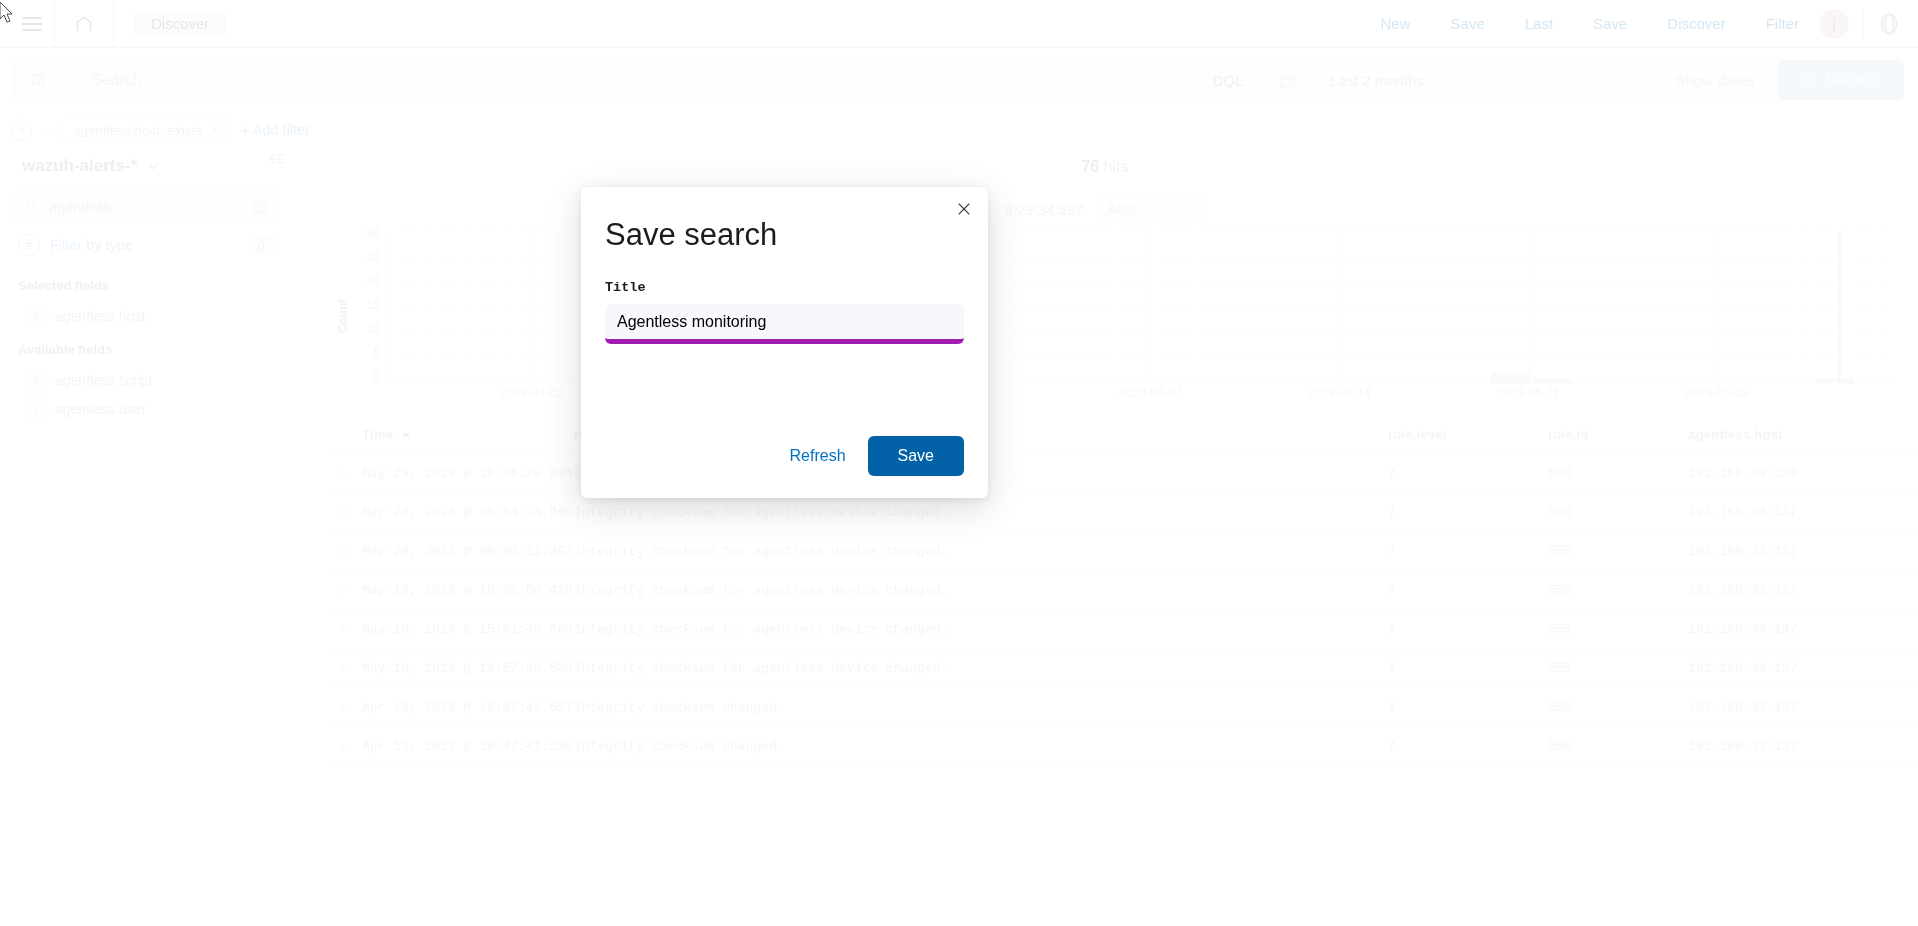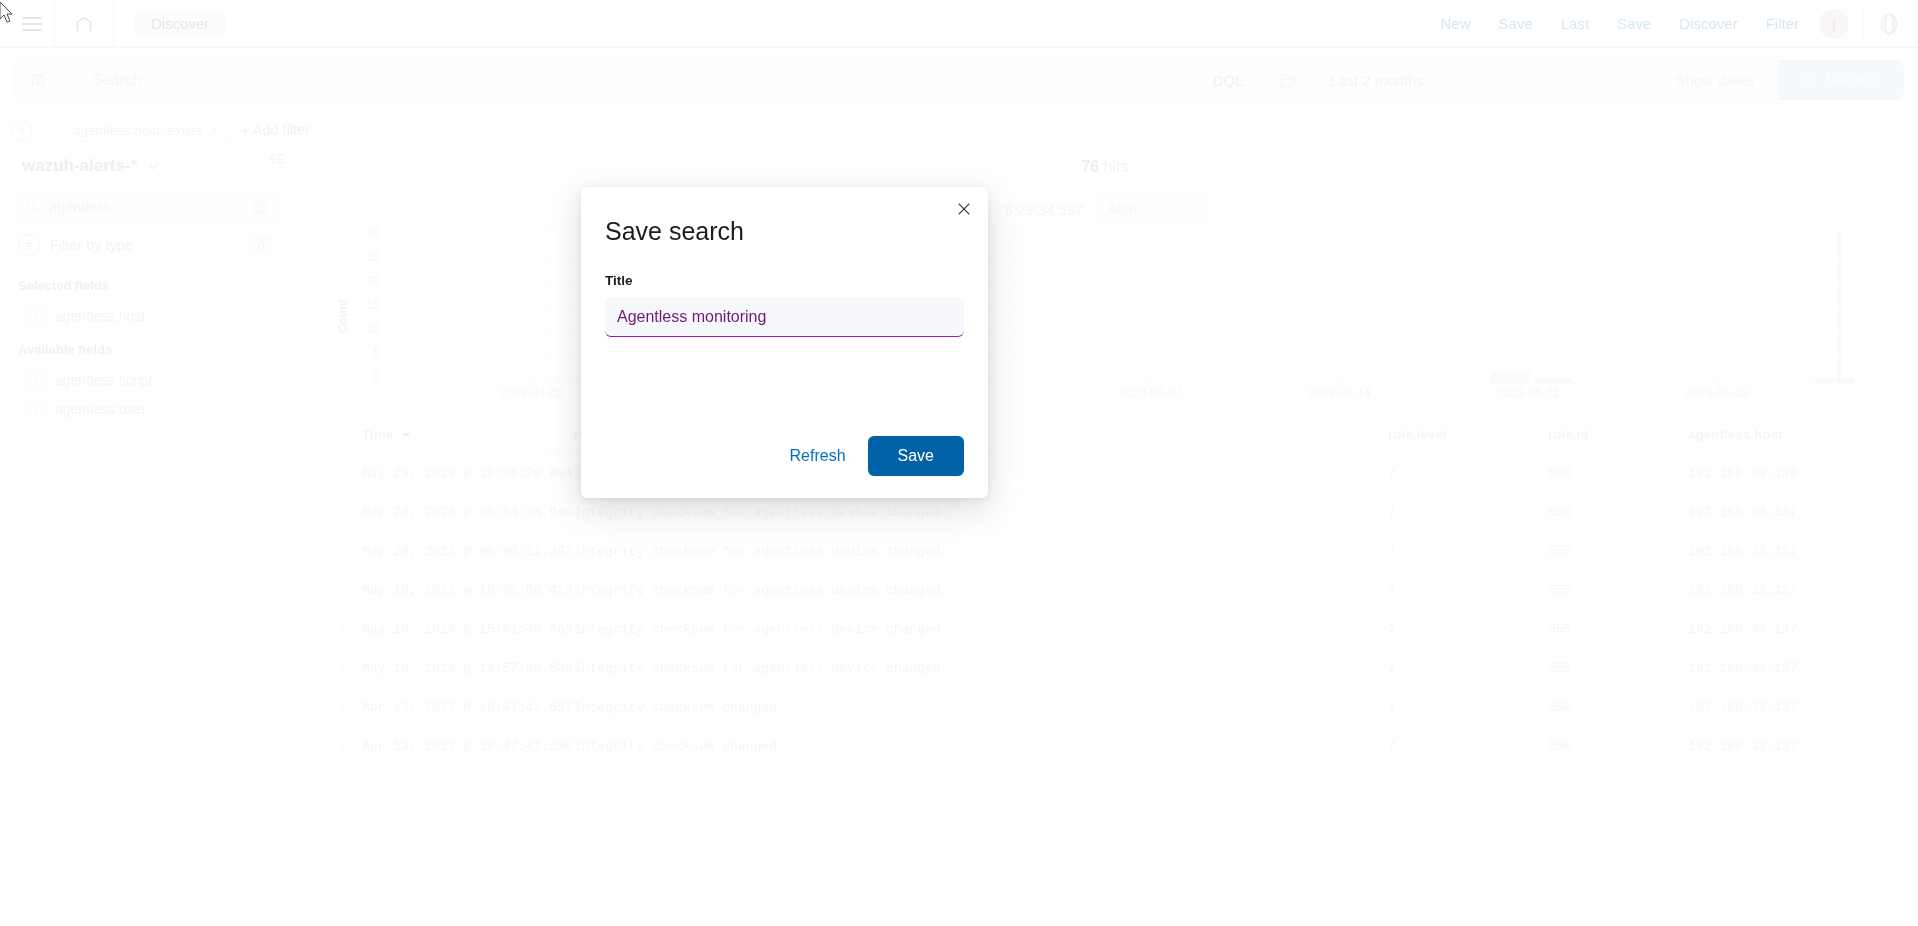--- a/index.html
+++ b/index.html
@@ -36,21 +36,21 @@
   .home-btn svg { width: 20px; height: 20px; }
   .breadcrumb-pill {
     margin-left: 18px;
     background: #e6f0f8;
     color: #69707d;
     font-size: 15px;
     padding: 5px 17px;
     border-radius: 4px;
   }
   .chrome-spacer { flex: 1; }
-  .chrome-actions { display: flex; align-items: center; gap: 28px; padding-right: 6px; justify-content: center; }
+  .chrome-actions { display: flex; align-items: center; gap: 40px; padding-right: 6px; justify-content: center; }
   .chrome-link { color: #0071c2; font-size: 15px; }
   .avatar {
     width: 30px; height: 30px; border-radius: 50%;
     background: #e9cfc9; color: #8a5a50;
     display: flex; align-items: center; justify-content: center;
     font-size: 14px; margin-left: 14px;
   }
   .chrome-sep2 { width: 1px; height: 32px; background: #d3dae6; margin: 0 12px 0 14px; }
   .help-icon { width: 26px; height: 26px; margin-right: 16px; }
 
@@ -231,30 +231,30 @@
     background: #fff; border-radius: 6px;
     box-shadow: 0 10px 36px rgba(0,0,0,.14), 0 2px 8px rgba(0,0,0,.08);
     padding: 26px 24px 20px 24px;
   }
   .modal-close {
     position: absolute; top: 11px; right: 13px;
     width: 22px; height: 22px; color: #343741;
     display: flex; align-items: center; justify-content: center;
     font-size: 18px; line-height: 1;
   }
-  .modal-title { font-size: 25px; color: #1a1c21; font-weight: normal; padding-top: 4px; }
+  .modal-title { font-size: 31px; color: #1a1c21; font-weight: normal; padding-top: 4px; }
   .modal-desc { font-size: 15px; color: #5b6271; line-height: 1.42; padding-top: 26px; }
   .modal-field-label {
-    font-size: 13.5px; font-weight: bold; color: #1a1c21; padding-top: 27px;
+    font-size: 13.5px; font-weight: bold; color: #1a1c21; padding-top: 27px; font-family: Liberation Mono, monospace;
   }
   .modal-input {
     margin-top: 9px; height: 40px; width: 100%;
-    background: #f7f8fc; border: none; border-bottom: 1px solid #a21caf;
+    background: #f7f8fc; border: none; border-bottom: 5px solid #a21caf;
     border-radius: 6px; padding: 0 12px;
-    font-size: 16px; color: #701a75;
+    font-size: 16px; color: #000000;
     font-family: "Liberation Sans", sans-serif;
   }
   .modal-footer {
     position: absolute; right: 24px; bottom: 22px;
     display: flex; align-items: center; gap: 22px;
   }
   .btn-cancel { color: #0071c2; font-size: 16px; background: none; border: none; font-family: "Liberation Sans", sans-serif; }
   .btn-save {
     background: #0濃; background: #0361a8; color: #fff;
     border: none; border-radius: 6px;

